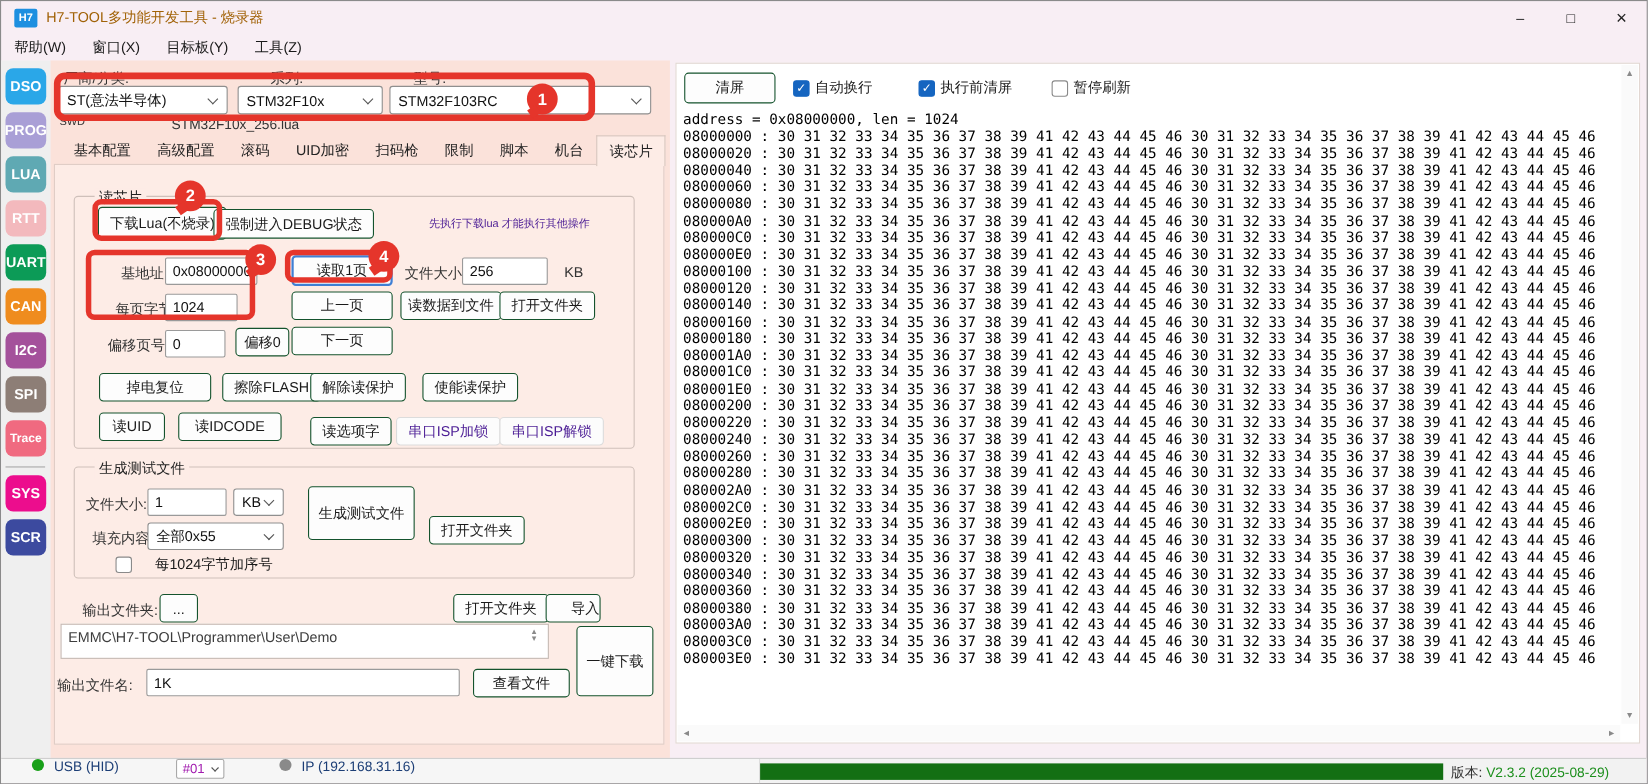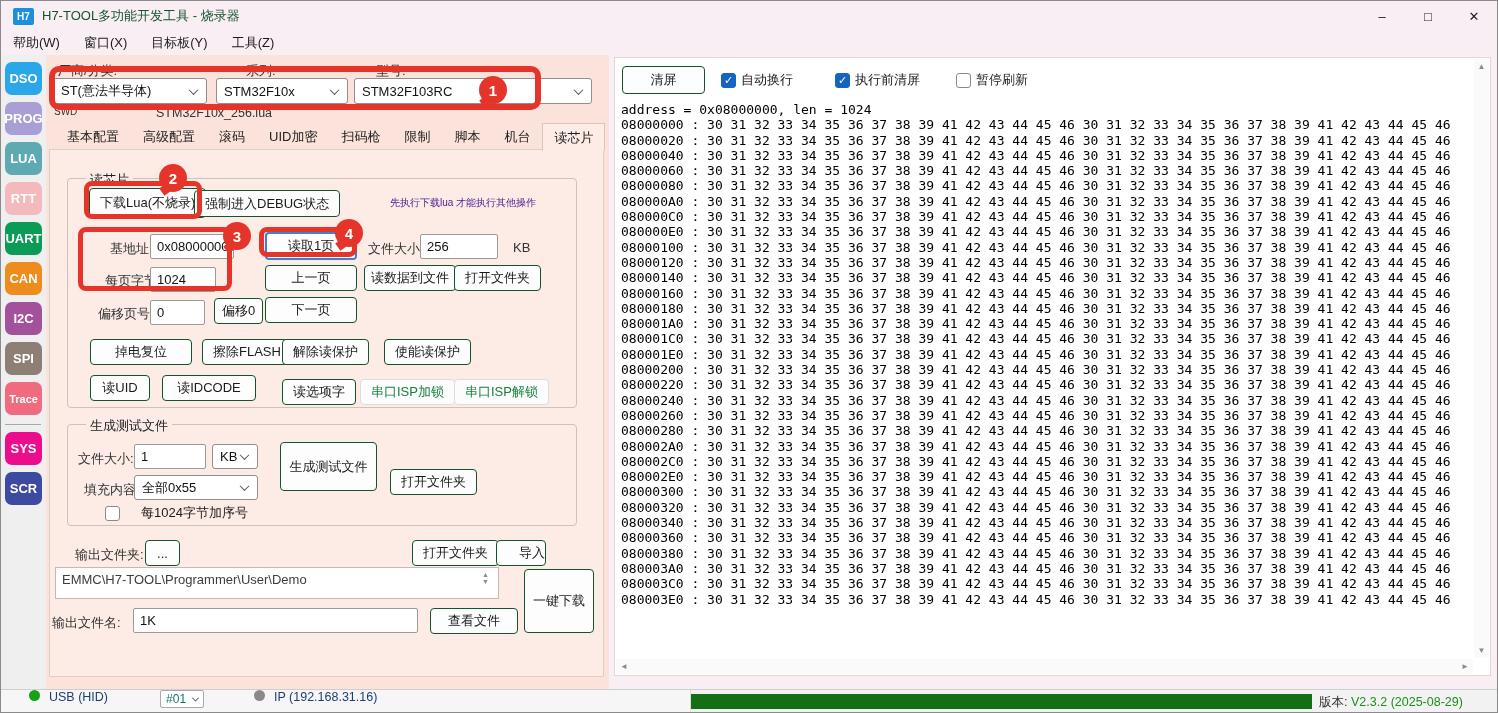--- a/index.html
+++ b/index.html
@@ -5,21 +5,21 @@
   * { box-sizing: border-box; margin: 0; padding: 0; }
   html,body { background:#8a8a8a; }
   body { font-family: "Liberation Sans", sans-serif; }
   .window { position:relative; width:1498px; height:713px; background:#f8eef4;
             border:1px solid #8a8a8a; overflow:hidden; }
 
   
   .titlebar { position:absolute; top:0; left:0; right:0; height:30px; display:flex; align-items:center; }
   .app-icon { width:21px; height:17px; margin-left:12px; background:#1d8fe0; color:#fff;
               font-size:10px; font-weight:bold; display:flex; align-items:center; justify-content:center; border-radius:2px; }
-  .title-text { margin-left:8px; font-size:13px; color:#14532d; }
+  .title-text { margin-left:8px; font-size:13px; color:#a16207; }
   .win-controls { margin-left:auto; display:flex; height:100%; }
   .win-btn { width:46px; display:flex; align-items:center; justify-content:center; font-size:13px; color:#222; }
   .menubar { position:absolute; top:30px; left:0; right:0; height:24px; display:flex; align-items:center; font-size:13px; color:#1a1a1a; }
   .menu-item { padding:2px 12px; }
 
   
   .sidebar { position:absolute; top:54px; left:0; width:45px; bottom:23px; background:#efefef; }
   .side-btn { width:37px; height:33px; margin:7px auto 0 4px; border-radius:7px; color:#fff; font-weight:bold;
               font-size:13px; display:flex; align-items:center; justify-content:center; }
   .side-btn.small { font-size:11px; }
@@ -31,21 +31,21 @@
   .combo { position:absolute; background:#fff; border:1px solid #8f8f8f; border-radius:3px;
            display:flex; align-items:center; font-size:13px; color:#111; padding-left:7px; }
   .chev { width:7px; height:7px; border-right:1.6px solid #555; border-bottom:1.6px solid #555;
           transform:rotate(45deg) translate(-1px,-1px); margin-left:auto; margin-right:9px; flex:none; }
   .inputbox { position:absolute; background:#fff; border:1px solid #9a9a9a; border-radius:2px;
               display:flex; align-items:center; padding-left:6px; font-size:13px; color:#111; }
   .btn { position:absolute; background:#fdfdfd; border:1px solid #14532d; border-radius:4px; font-size:13px;
          color:#1a1a1a; display:flex; align-items:center; justify-content:center; padding:0 10px;
          height:26px; white-space:nowrap; }
   .btn.primary { border:2px solid #3f7fd4; }
-  .btn.disabled { color:#15803d; border-color:#dcdcdc; background:#fcfcfc; }
+  .btn.disabled { color:#4c1d95; border-color:#dcdcdc; background:#fcfcfc; }
 
   .tab-bar { position:absolute; left:9px; top:71px; height:24px; display:flex; align-items:flex-end; }
   .tab { padding:3px 11px 4px 11px; font-size:13px; color:#222; border:1px solid transparent; border-bottom:none; white-space:nowrap; }
   .tab.active { background:#fdece6; border-color:#d8c5bd; position:relative; z-index:3; padding-top:5px; margin-bottom:-1px; }
 
   .tabpage { position:absolute; top:94px; left:3px; right:5px; bottom:12px; background:#fdece6; border:1px solid #e0cdc6; }
   .group { position:absolute; border:1px solid #cfc0ba; border-radius:4px; }
   .glabel { position:absolute; top:-8px; left:18px; background:#fdece6; padding:0 4px; font-size:13px; color:#222; }
   .hint { position:absolute; font-size:10px; color:#4c1d95; white-space:nowrap;text-align:right; }
 
@@ -68,21 +68,21 @@
              display:flex; flex-direction:column; justify-content:space-between; align-items:center; font-size:8px; color:#8a8a8a; padding:3px 0; }
   .hscroll { position:absolute; left:1px; right:17px; bottom:1px; height:15px; background:#fafafa;
              display:flex; justify-content:space-between; align-items:center; font-size:8px; color:#8a8a8a; padding:0 4px; }
 
   
   .statusbar { position:absolute; left:0; right:0; bottom:0; height:23px; background:#f2f2f2; border-top:1px solid #cfcfcf; font-size:12.5px; }
   .status-left { position:absolute; left:0; top:0; bottom:0; width:690px; background:#f6f6f6; border-right:1px solid #dddddd; display:flex; align-items:flex-start; }
   .dot { width:11px; height:11px; border-radius:50%; flex:none; }
   .navy { color:#1c3e76; }
   .ch-combo { margin-left:52px; width:44px; height:18px; background:#fff; border:1px solid #a9a9a9; border-radius:2px;
-              display:flex; align-items:center; padding-left:5px; font-size:12px; color:#0f766e; }
+              display:flex; align-items:center; padding-left:5px; font-size:12px; color:#a21caf; }
   .ch-combo .chev { width:5px; height:5px; margin-right:5px; }
   .progress { position:absolute; left:690px; top:4px; width:621px; height:15px; background:#136f13; }
   .version { position:absolute; right:6px; top:4px; width:200px; text-align:center; color:#333; }
   .version b { color:#1d8f1d; font-weight:normal; }
 
   
   .ann-box { position:absolute; border:6px solid #e5352b; border-radius:10px; z-index:20; pointer-events:none; }
   .ann-box.thin { border-width:5px; border-radius:8px; }
   .badge { position:absolute; width:28px; height:28px; border-radius:50%; background:#e5352b; color:#fff;
            font-size:15px; font-weight:bold; display:flex; align-items:center; justify-content:center; z-index:21; }

